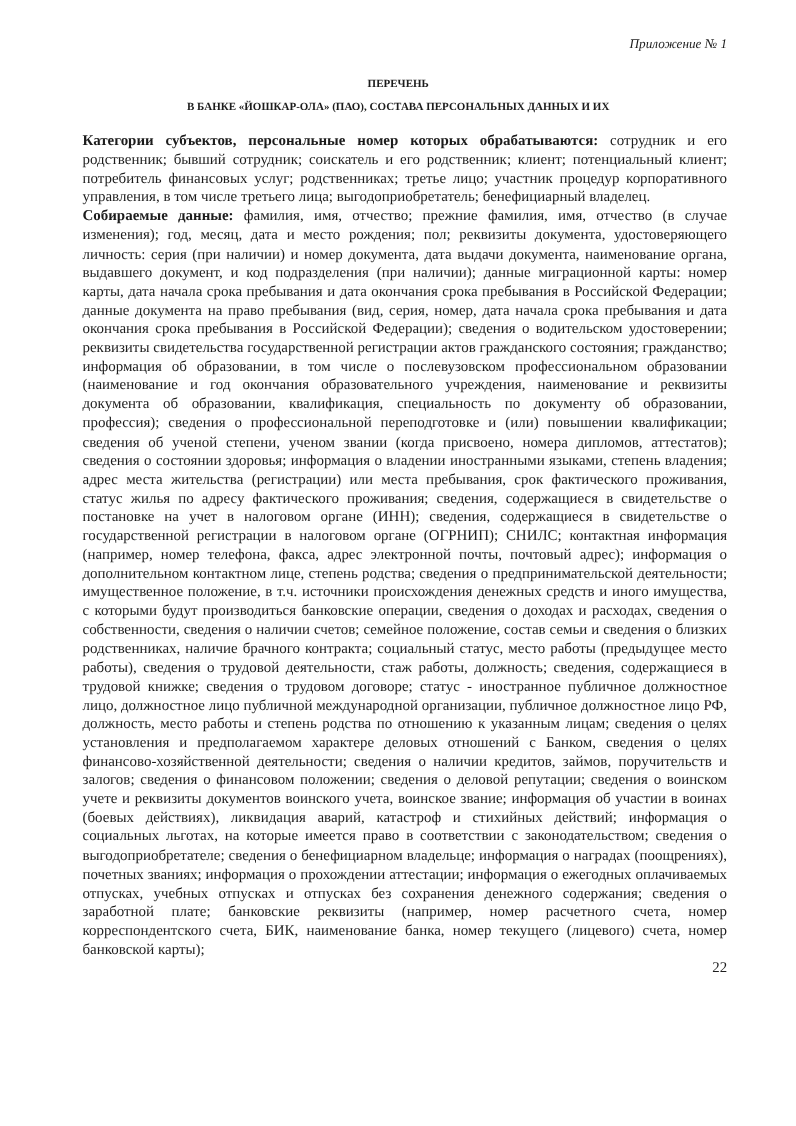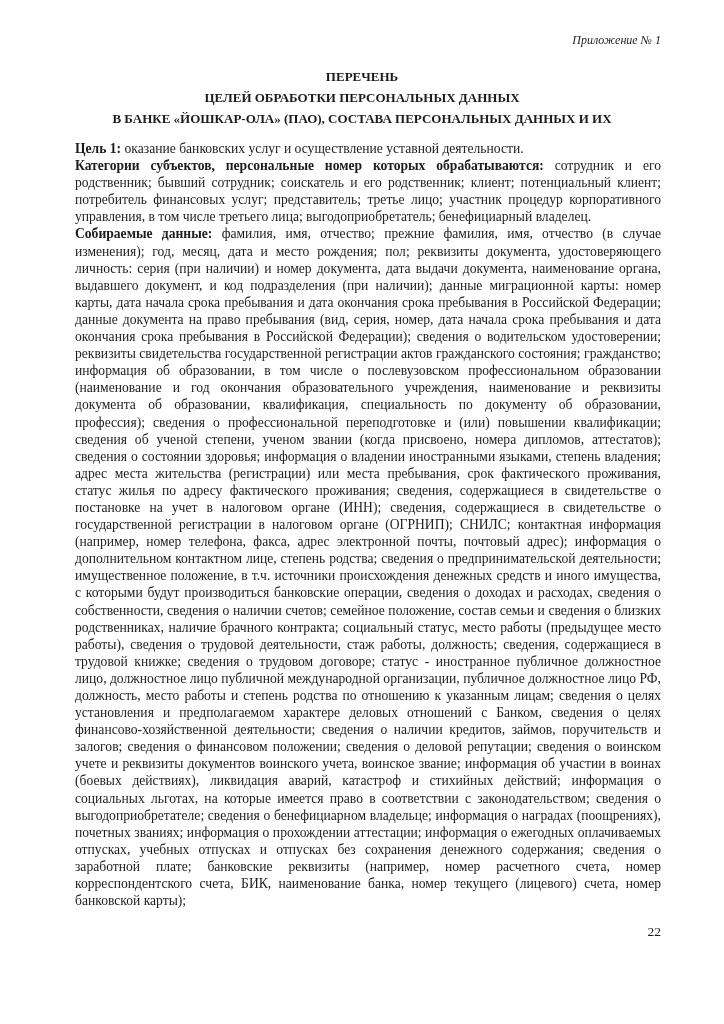--- a/index.html
+++ b/index.html
@@ -24,61 +24,59 @@
     text-align: right;
     font-style: italic;
     font-size: 12px;
     line-height: 15px;
   }
   .doc-title {
     margin-top: 18px;
     padding: 0 40px;
     text-align: center;
     font-weight: bold;
-    font-size: 13px;
+    font-size: 10px;
     line-height: 21px;
   }
   .content {
     margin: 11px 63px 0 75px;
     font-size: 13.6px;
     line-height: 17.1px;
     text-align: justify;
   }
   .content p {
     margin: 0;
     padding: 0;
   }
   .content b {
     font-weight: bold;
   }
   .page-number {
-    margin: 14px 63px 0 75px;
+    margin: 0 63px 0 75px;
     text-align: right;
     font-size: 13.5px;
     line-height: 17px;
   }
 </style>
 </head>
 <body>
 
 <div class="page">
 
   <div class="appendix">
     <div>Приложение № 1</div>
   </div>
 
   <div class="doc-title">
     <div>ПЕРЕЧЕНЬ</div>
-    <div>ЦЕЛЕЙ ОБРАБОТКИ ПЕРСОНАЛЬНЫХ ДАННЫХ</div>
     <div>В БАНКЕ «ЙОШКАР-ОЛА» (ПАО), СОСТАВА ПЕРСОНАЛЬНЫХ ДАННЫХ И ИХ</div>
   </div>
 
   <div class="content">
-    <p><b>Цель 1:</b><span> оказание банковских услуг и осуществление уставной деятельности.</span></p>
 
-    <p><b>Категории субъектов, персональные номер которых обрабатываются:</b><span> сотрудник и его родственник; бывший сотрудник; соискатель и его родственник; клиент; потенциальный клиент; потребитель финансовых услуг; представитель; третье лицо; участник процедур корпоративного управления, в том числе третьего лица; выгодоприобретатель; бенефициарный владелец.</span></p>
+    <p><b>Категории субъектов, персональные номер которых обрабатываются:</b><span> сотрудник и его родственник; бывший сотрудник; соискатель и его родственник; клиент; потенциальный клиент; потребитель финансовых услуг; родственниках; третье лицо; участник процедур корпоративного управления, в том числе третьего лица; выгодоприобретатель; бенефициарный владелец.</span></p>
 
     <p><b>Собираемые данные:</b><span> фамилия, имя, отчество; прежние фамилия, имя, отчество (в случае изменения); год, месяц, дата и место рождения; пол; реквизиты документа, удостоверяющего личность: серия (при наличии) и номер документа, дата выдачи документа, наименование органа, выдавшего документ, и код подразделения (при наличии); данные миграционной карты: номер карты, дата начала срока пребывания и дата окончания срока пребывания в Российской Федерации; данные документа на право пребывания (вид, серия, номер, дата начала срока пребывания и дата окончания срока пребывания в Российской Федерации); сведения о водительском удостоверении; реквизиты свидетельства государственной регистрации актов гражданского состояния; гражданство; информация об образовании, в том числе о послевузовском профессиональном образовании (наименование и год окончания образовательного учреждения, наименование и реквизиты документа об образовании, квалификация, специальность по документу об образовании, профессия); сведения о профессиональной переподготовке и (или) повышении квалификации; сведения об ученой степени, ученом звании (когда присвоено, номера дипломов, аттестатов); сведения о состоянии здоровья; информация о владении иностранными языками, степень владения; адрес места жительства (регистрации) или места пребывания, срок фактического проживания, статус жилья по адресу фактического проживания; сведения, содержащиеся в свидетельстве о постановке на учет в налоговом органе (ИНН); сведения, содержащиеся в свидетельстве о государственной регистрации в налоговом органе (ОГРНИП); СНИЛС; контактная информация (например, номер телефона, факса, адрес электронной почты, почтовый адрес); информация о дополнительном контактном лице, степень родства; сведения о предпринимательской деятельности; имущественное положение, в т.ч. источники происхождения денежных средств и иного имущества, с которыми будут производиться банковские операции, сведения о доходах и расходах, сведения о собственности, сведения о наличии счетов; семейное положение, состав семьи и сведения о близких родственниках, наличие брачного контракта; социальный статус, место работы (предыдущее место работы), сведения о трудовой деятельности, стаж работы, должность; сведения, содержащиеся в трудовой книжке; сведения о трудовом договоре; статус - иностранное публичное должностное лицо, должностное лицо публичной международной организации, публичное должностное лицо РФ, должность, место работы и степень родства по отношению к указанным лицам; сведения о целях установления и предполагаемом характере деловых отношений с Банком, сведения о целях финансово-хозяйственной деятельности; сведения о наличии кредитов, займов, поручительств и залогов; сведения о финансовом положении; сведения о деловой репутации; сведения о воинском учете и реквизиты документов воинского учета, воинское звание; информация об участии в воинах (боевых действиях), ликвидация аварий, катастроф и стихийных действий; информация о социальных льготах, на которые имеется право в соответствии с законодательством; сведения о выгодоприобретателе; сведения о бенефициарном владельце; информация о наградах (поощрениях), почетных званиях; информация о прохождении аттестации; информация о ежегодных оплачиваемых отпусках, учебных отпусках и отпусках без сохранения денежного содержания; сведения о заработной плате; банковские реквизиты (например, номер расчетного счета, номер корреспондентского счета, БИК, наименование банка, номер текущего (лицевого) счета, номер банковской карты);</span></p>
   </div>
 
   <div class="page-number">22</div>
 
 </div>
 
 </body></html>

